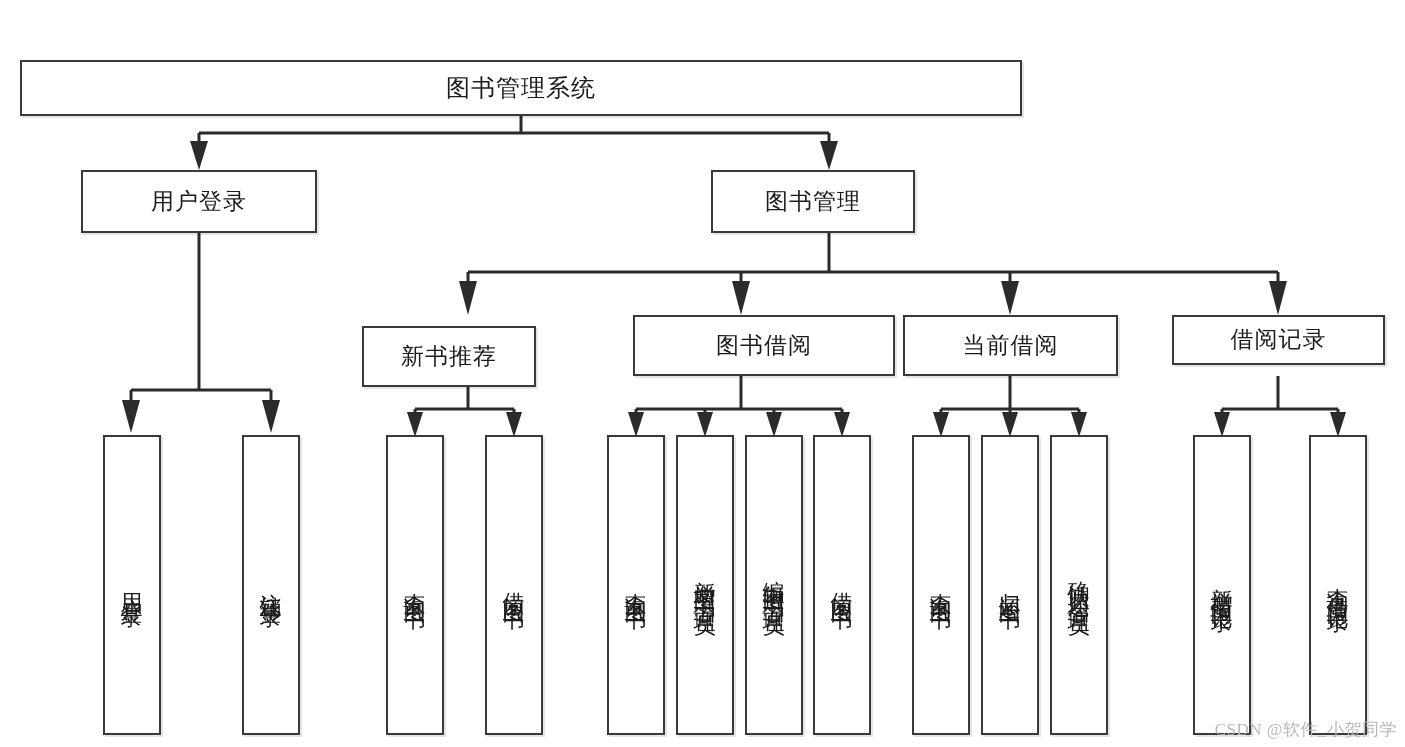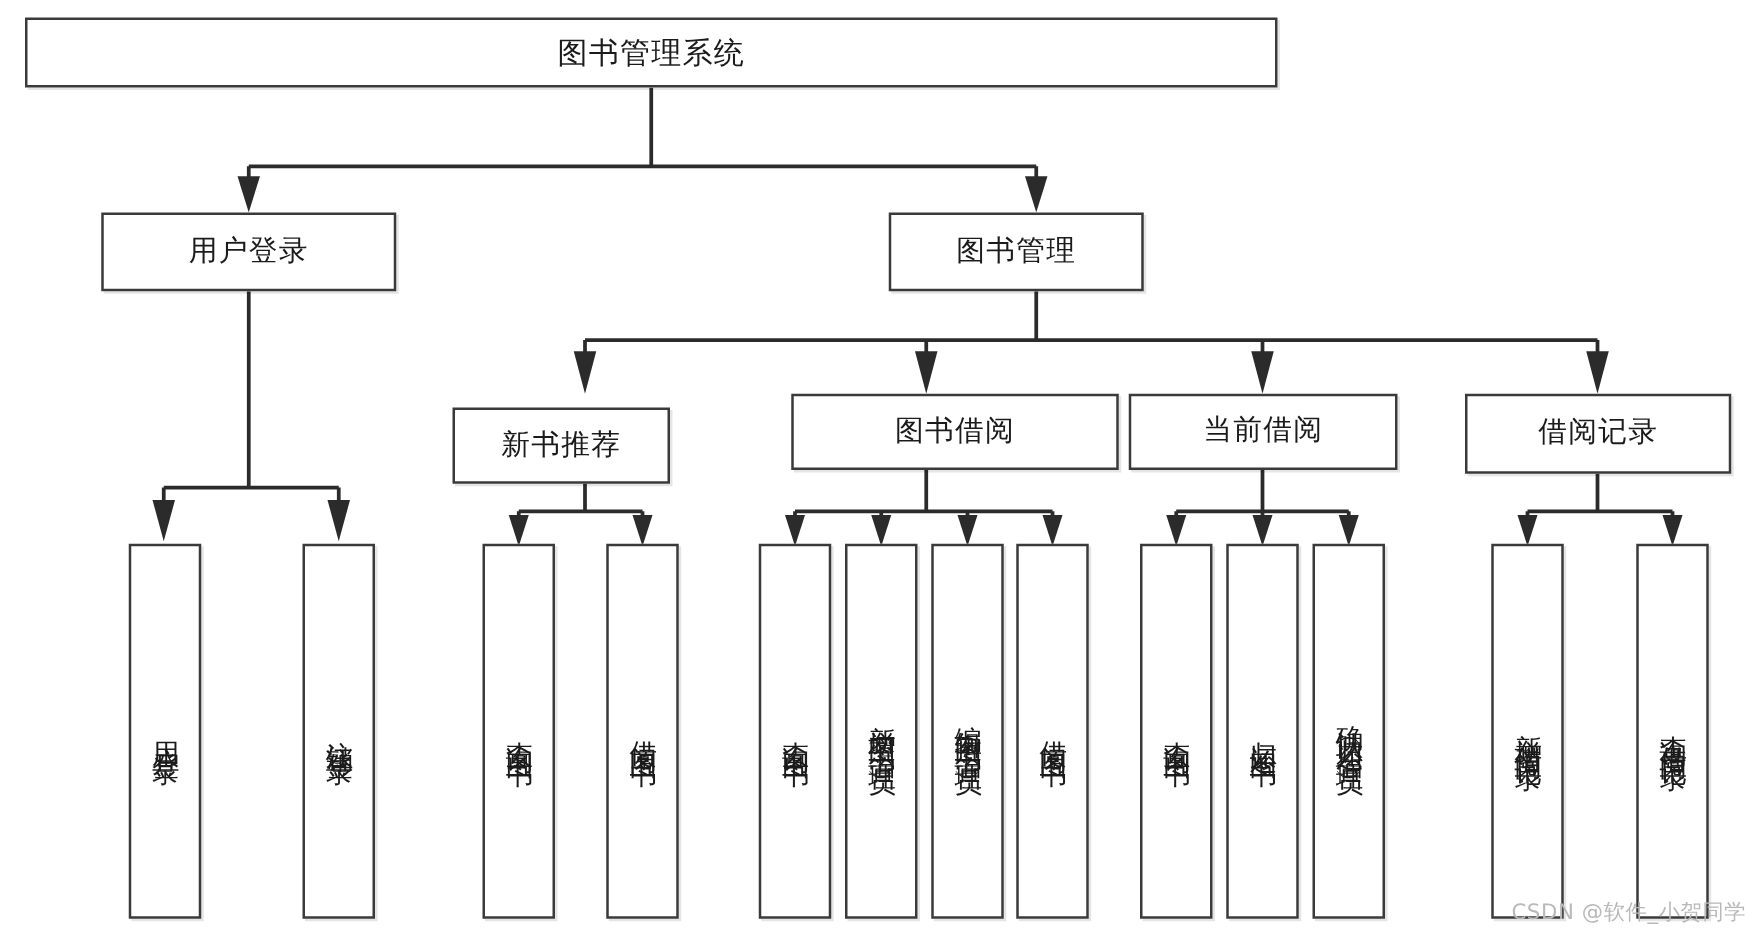--- a/index.html
+++ b/index.html
@@ -36,20 +36,21 @@
     color: #1b1b1b;
     box-shadow: 2px 2px 0 rgba(0,0,0,0.10);
   }
   .node.h {
     font-size: 23px;
     letter-spacing: 1px;
     line-height: 1.1;
   }
   .node.root {
     font-size: 24px;
+    margin-top: 46px;
   }
   .node.v {
     writing-mode: vertical-rl;
     text-orientation: upright;
     font-size: 22px;
     letter-spacing: 5px;
     line-height: 1.05;
     padding: 6px 0;
     align-items: center;
     justify-content: center;
@@ -62,20 +63,21 @@
   }
   .watermark {
     position: absolute;
     right: 8px;
     bottom: 6px;
     font-size: 17px;
     color: #b9b9b9;
     letter-spacing: 0.5px;
     white-space: nowrap;
     user-select: none;
+    font-family: Liberation Serif, serif;
   }
 </style>
 </head>
 <body>
 
 <div id="canvas">
 
   <svg id="wires" viewBox="0 0 1405 747">
     <defs>
       <marker id="arrow" markerWidth="10" markerHeight="11" refX="4.6" refY="10.4" orient="auto-start-reverse" markerUnits="userSpaceOnUse">
@@ -161,24 +163,24 @@
   <div class="node h" style="left:711px; top:170px; width:204px; height:63px;">
     <span>图书管理</span>
   </div>
 
   <div class="node h" style="left:362px; top:326px; width:174px; height:61px;text-align:right;">
     <span>新书推荐</span>
   </div>
   <div class="node h" style="left:633px; top:315px; width:262px; height:61px;">
     <span>图书借阅</span>
   </div>
-  <div class="node h" style="left:903px; top:315px; width:215px; height:61px;font-family:Liberation Mono, monospace;">
+  <div class="node h" style="left:903px; top:315px; width:215px; height:61px;">
     <span>当前借阅</span>
   </div>
-  <div class="node h" style="left:1172px; top:315px; width:213px; height:64px;">
+  <div class="node h" style="left:1172px; top:315px; width:213px; height:50px;">
     <span>借阅记录</span>
   </div>
 
   <div class="node v" style="left:103px; top:435px; width:58px; height:300px;">
     <span class="vtxt">用户登录</span>
   </div>
   <div class="node v" style="left:242px; top:435px; width:58px; height:300px;">
     <span class="vtxt">注销登录</span>
   </div>
 

